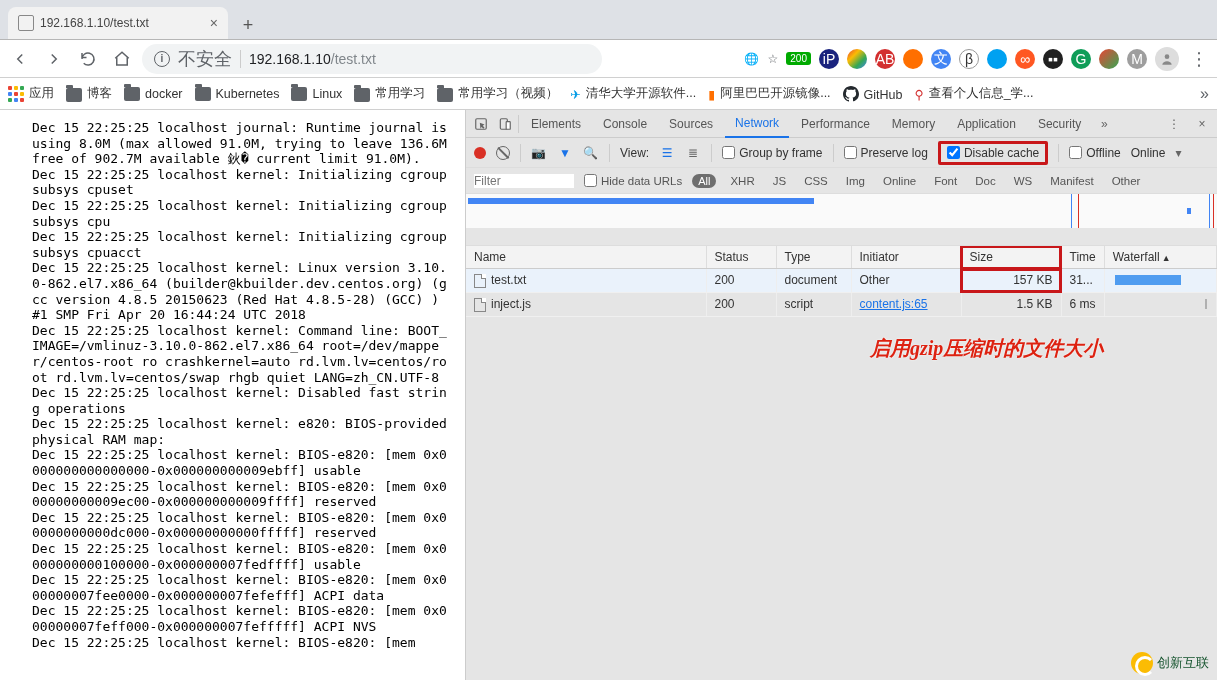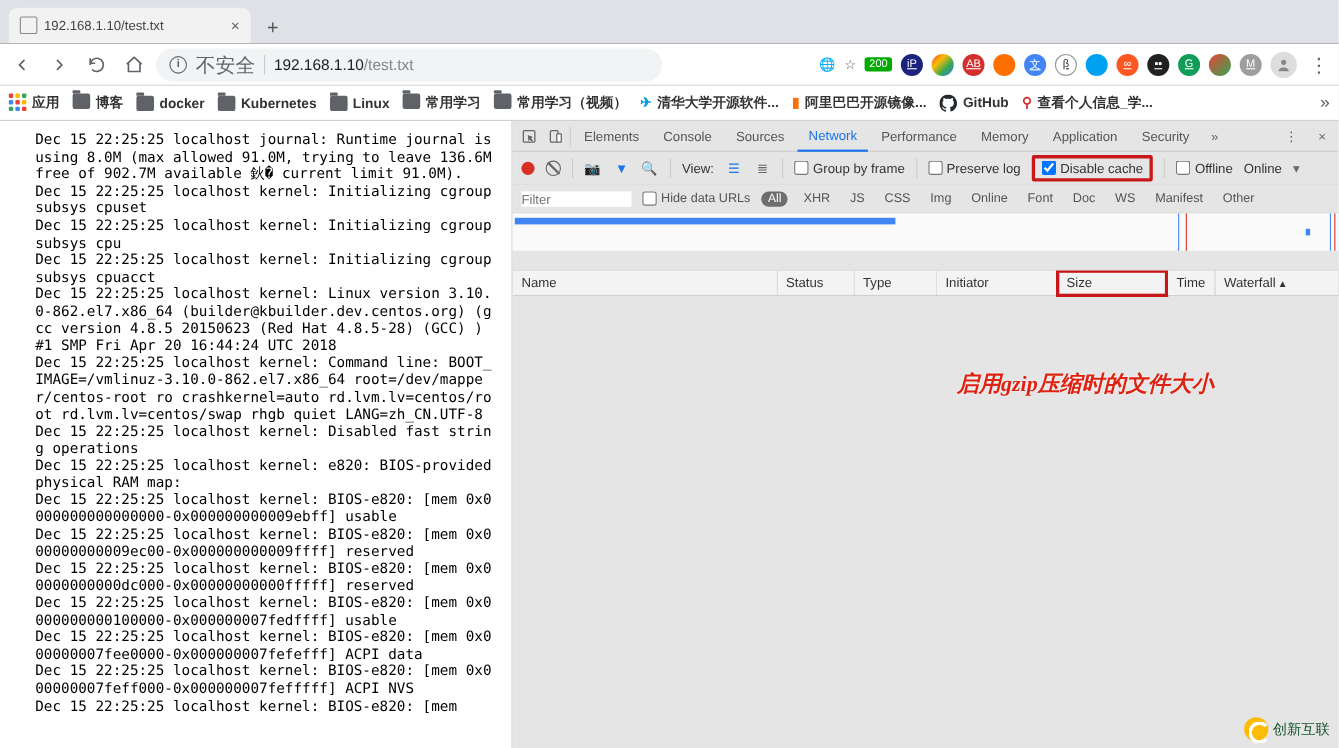--- a/index.html
+++ b/index.html
@@ -17,28 +17,28 @@
 .url-bar { height: 38px; background: #fff; display: flex; align-items: center; padding: 0 6px; gap: 6px; border-bottom: 1px solid #d0d0d0; }
 .nav-btn { width: 28px; height: 28px; display: flex; align-items: center; justify-content: center; color: #5f6368; border-radius: 50%; }
 .nav-btn svg { width: 18px; height: 18px; fill: #5f6368; }
 .addr-section { display: flex; align-items: center; background: #f1f3f4; height: 30px; border-radius: 15px; flex: 0 0 auto; padding: 0 12px; gap: 8px; min-width: 460px; }
 .info-icon { width: 16px; height: 16px; border: 1.3px solid #5f6368; border-radius: 50%; display: flex; align-items: center; justify-content: center; font-size: 10px; color: #5f6368; font-weight: bold; }
 .insecure { color: #5f6368; font-size: 18px; }
 .addr-sep { width: 1px; height: 18px; background: #ccc; }
 .addr-text { font-size: 14px; color: #202124; }
 .addr-text .path { color: #80868b; }
 .right-icons { margin-left: auto; display: flex; align-items: center; gap: 8px; }
-.ext-icon { width: 20px; height: 20px; border-radius: 50%; display: flex; align-items: center; justify-content: center; font-size: 10px; color: #fff; text-decoration: underline; }
+.ext-icon { width: 20px; height: 20px; border-radius: 50%; display: flex; align-items: center; justify-content: center; font-size: 14px; color: #fff; }
 .badge-200 { background: #0a0; color:#fff; font-size: 10px; padding: 1px 4px; border-radius: 3px; }
 .menu-dots { width: 24px; display:flex; align-items:center; justify-content:center; color:#5f6368; font-size:18px; }
 .avatar-circle{ width:24px; height:24px; border-radius:50%; background:#ddd; display:flex;align-items:center;justify-content:center; }
 
 
 .bookmarks { height: 32px; background: #fff; display: flex; align-items: center; padding: 0 8px; gap: 12px; border-bottom: 1px solid #d0d0d0; font-size: 12.5px; color: #333; }
-.bm-item { display: flex; align-items: flex-start; gap: 5px; cursor: pointer; font-weight: bold; }
+.bm-item { display: flex; align-items: flex-end; gap: 5px; cursor: pointer; }
 .bm-folder { width: 16px; height: 14px; background: #5f6368; border-radius: 2px; position: relative; }
 .bm-folder::before { content:""; position:absolute; top:-3px; left:0; width:7px; height:3px; background:#5f6368; border-radius:1px 1px 0 0; }
 .bm-apps { width:16px; height:16px; display:grid; grid-template-columns:repeat(3,4px); grid-template-rows:repeat(3,4px); gap:2px; }
 .bm-apps span{ background:#ea4335; border-radius:1px; }
 .bm-apps span:nth-child(2){background:#fbbc04;} .bm-apps span:nth-child(3){background:#34a853;}
 .bm-apps span:nth-child(4){background:#4285f4;} .bm-apps span:nth-child(5){background:#ea4335;} .bm-apps span:nth-child(6){background:#fbbc04;}
 .bm-apps span:nth-child(7){background:#34a853;} .bm-apps span:nth-child(8){background:#4285f4;} .bm-apps span:nth-child(9){background:#ea4335;}
 .bm-more { margin-left:auto; font-size:16px; color:#5f6368; }
 
 
@@ -342,20 +342,42 @@
           <th style="width:240px">Name</th>
           <th style="width:70px">Status</th>
           <th style="width:75px">Type</th>
           <th style="width:110px">Initiator</th>
           <th style="width:100px" class="size-col">Size</th>
           <th style="width:42px">Time</th>
           <th><span>Waterfall</span><span class="sort-arrow">▲</span></th>
         </tr>
           </thead>
         <tbody>
+          <tr class="selected">
+            <td><span class="file-ico"></span><span>test.txt</span></td>
+            <td>200</td>
+            <td>document</td>
+            <td class="muted">Other</td>
+            <td class="size-highlight">157 KB</td>
+            <td>31...</td>
+            <td>
+                <div style="height:10px;background:#4f9cf0;width:70%;margin-left:2px"></div>
+              </td>
+          </tr>
+          <tr>
+            <td><span class="file-ico"></span><span>inject.js</span></td>
+            <td>200</td>
+            <td>script</td>
+            <td><span class="link">content.js:65</span></td>
+            <td class="size-cell">1.5 KB</td>
+            <td>6 ms</td>
+            <td>
+                <div style="height:10px;background:#b0b0b0;width:2px;margin-left:97%"></div>
+              </td>
+          </tr>
         </tbody>
       </table>
     </div>
   </div>
 </div>
 
 <div class="annotation" style="left:870px; top:335px;">启用gzip压缩时的文件大小</div>
 
 <div class="watermark">
   <span class="wm-logo"></span>

